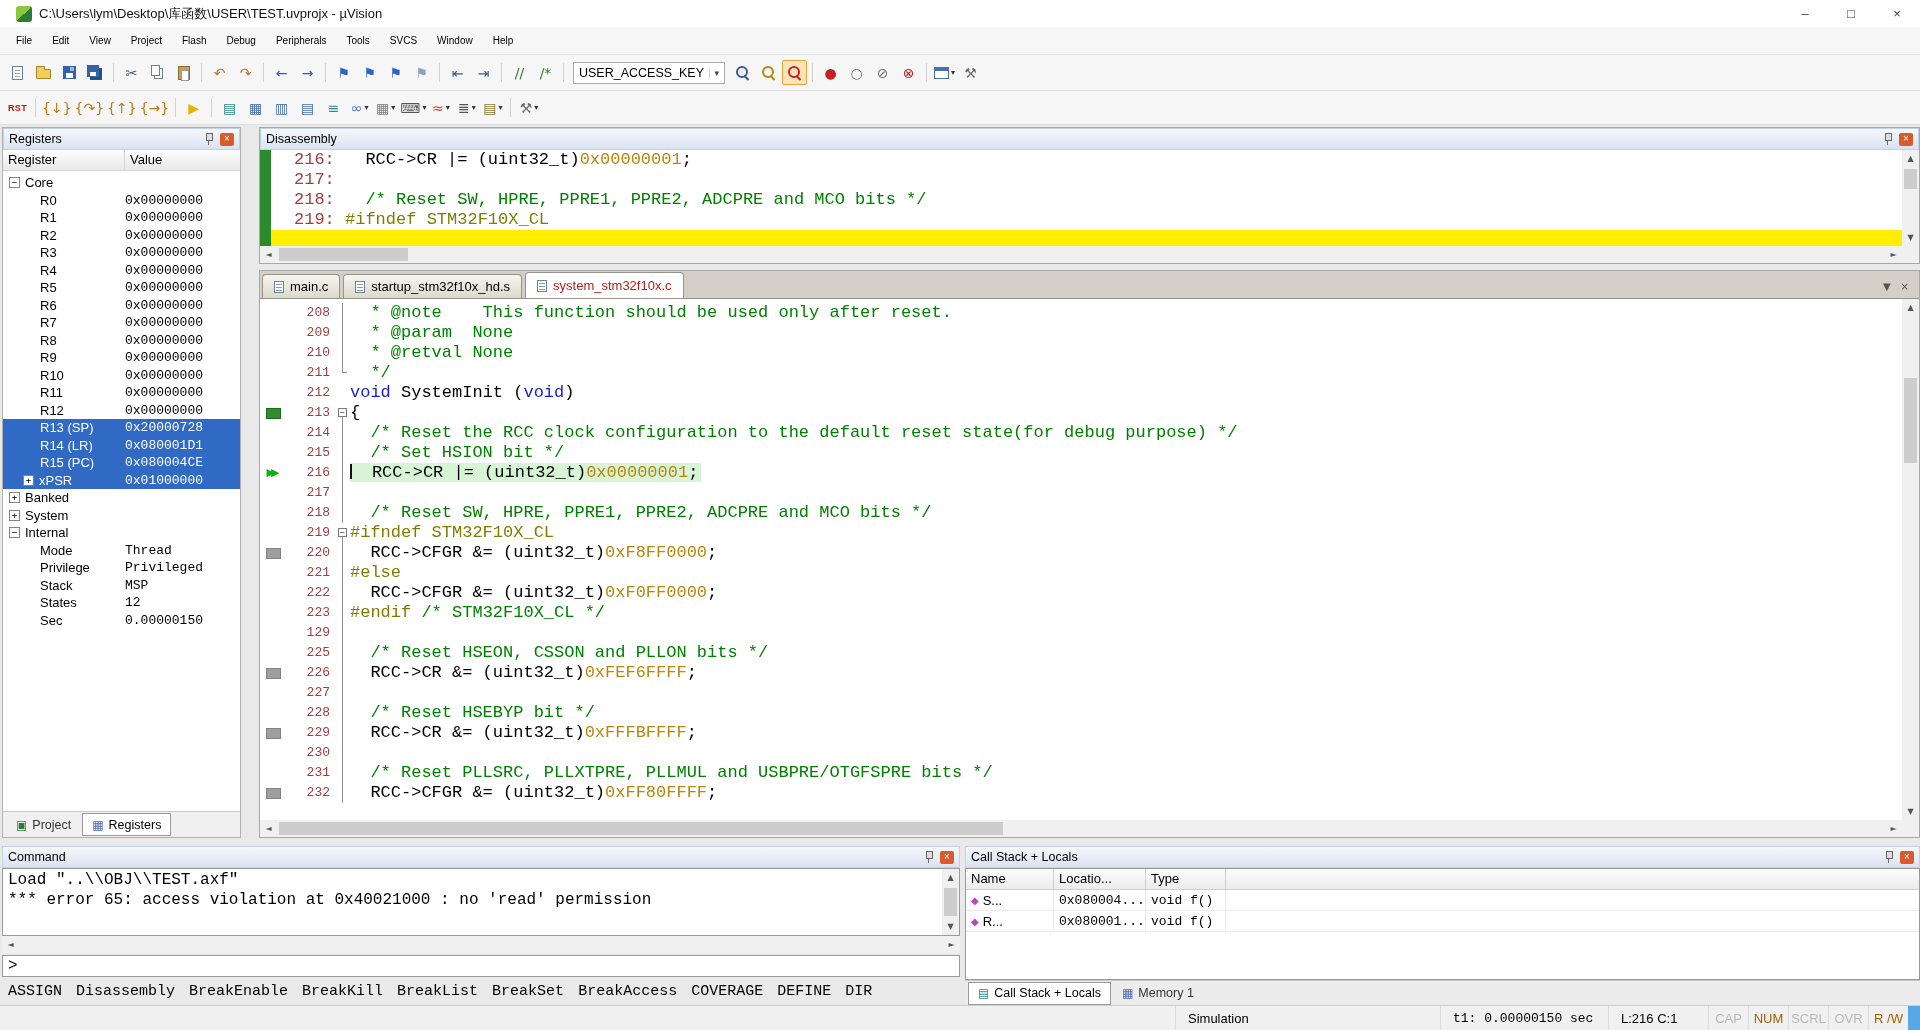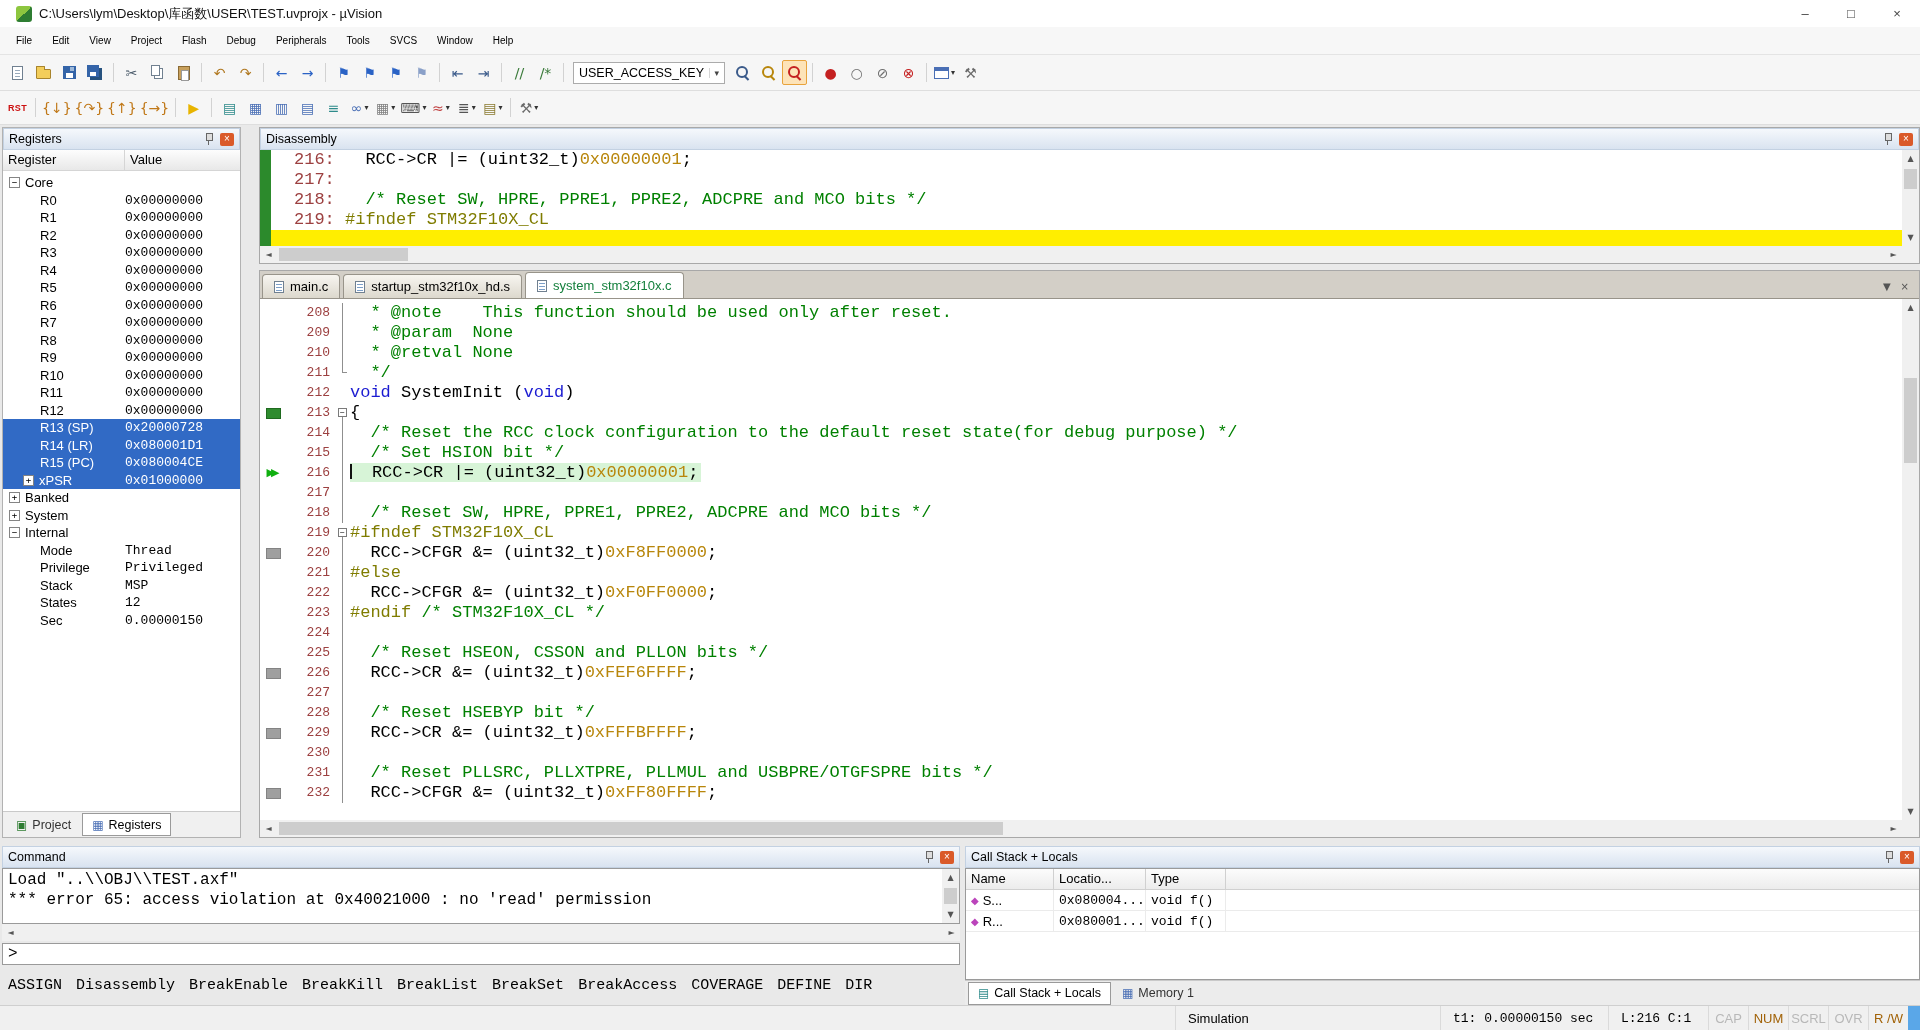--- a/index.html
+++ b/index.html
@@ -99,21 +99,21 @@
   .disasm-body{flex:1;position:relative;overflow:hidden;padding-left:34px;background:#fff;min-width:0}
   .dstrip{position:absolute;left:0;top:0;bottom:0;width:11px;background:#2c8a2c}
   .dline{height:20px;font:17px/20px "Liberation Mono",monospace;white-space:pre}
   .dyellow{position:absolute;left:11px;right:0;top:80px;height:16px;background:#ffee00}
 
   .edgroup{flex:1;display:flex;flex-direction:column;margin-top:6px;border:1px solid #a8a8a8;min-height:0;background:#fff}
   .tabbar{height:28px;background:#d3cfc7;display:flex;align-items:flex-end;padding:3px 6px 0 2px;border-bottom:1px solid #98948a;flex:none}
   .etabs{display:flex;align-items:flex-end;flex:1;min-width:0}
   .etab{height:24px;display:flex;align-items:center;gap:6px;padding:0 11px;border:1px solid #98948a;border-bottom:none;border-radius:4px 4px 0 0;background:linear-gradient(#f7f5f0,#dcd8cd);font-size:13px;margin-right:3px;white-space:nowrap}
   .etab.active{background:#fff;height:26px}
-  .etab.active .etab-label{color:#15803d}
+  .etab.active .etab-label{color:#b91c1c}
   .tabbar-btns{display:flex;align-items:center;gap:10px;color:#555;font-size:10px;padding:0 4px 6px 0;font-family:"DejaVu Sans",sans-serif}
   .ed-mid{flex:1;display:flex;min-height:0}
   .ed-body{flex:1;overflow:hidden;background:#fff;padding-top:4px;min-width:0}
   .ed-line{display:flex;height:20px}
   .ed-gut{width:26px;flex:none;display:flex;align-items:center;justify-content:center}
   .gblock{width:15px;height:11px;background:#9f9f9f;border:1px solid #838383}
   .gblock.green{background:#2e8b2e;border-color:#1f6a1f}
   .garrow{color:#0faf0f;font:11px/20px "DejaVu Sans",sans-serif;letter-spacing:-4px;padding-right:4px;white-space:nowrap}
   .ed-num{width:50px;flex:none;text-align:right;padding-right:6px;color:#9c4040;font:13px/20px "Liberation Mono",monospace}
   .ed-fold{width:14px;flex:none;position:relative}
@@ -132,41 +132,41 @@
   .tk.p{color:#7f7c00}
   .tk.ln{color:#9c4040}
 
   
   .bottom{height:167px;display:flex;padding:8px 0 0 2px;flex:none}
   .cmd{width:958px;margin-right:5px;display:flex;flex-direction:column;flex:none}
   .cmd-out{flex:1;display:flex;border:1px solid #9a9a9a;background:#fff;min-height:0}
   .cmd-text{flex:1;padding:1px 5px;font:16px/20px "Liberation Mono",monospace;white-space:pre;overflow:hidden;min-width:0}
   .cmd-hs{height:17px;background:#f0f0f0;display:flex}
   .cmd-input{height:22px;border:1px solid #9a9a9a;background:#fff;margin-top:2px;display:flex;align-items:center;padding:0 5px;font:16px "Liberation Mono",monospace;flex:none}
-  .cmd-btns{height:28px;display:flex;align-items:center;padding:20px 0;gap:2px;font:15px "Liberation Mono",monospace;overflow:hidden;flex:none}
+  .cmd-btns{height:28px;display:flex;align-items:center;padding:14px 0;gap:2px;font:15px "Liberation Mono",monospace;overflow:hidden;flex:none}
   .cmd-btn{padding:3px 6px;white-space:nowrap}
   .cs{flex:1;display:flex;flex-direction:column;min-width:0}
   .cs-body{flex:1;border:1px solid #9a9a9a;background:#fff;overflow:hidden;font-size:13px}
   .cs-head{display:flex;height:21px;background:linear-gradient(#fcfcfc,#ececec);border-bottom:1px solid #d0d0d0}
   .cs-head>div{padding:2px 5px;border-right:1px solid #d0d0d0;white-space:nowrap}
   .ch1{width:88px}.ch2{width:92px}.ch3{width:80px}
   .cs-row{display:flex;height:21px;align-items:stretch;border-bottom:1px solid #ebebeb}
   .cs-c1{width:88px;padding:0 5px;display:flex;align-items:center;gap:4px;border-right:1px solid #ebebeb}
   .cs-c2{width:92px;padding:0 5px;display:flex;align-items:center;border-right:1px solid #ebebeb;font:13px "Liberation Mono",monospace}
   .cs-c3{width:80px;padding:0 5px;display:flex;align-items:center;border-right:1px solid #ebebeb;font:13px "Liberation Mono",monospace}
   .diamond{color:#bb44bb;font-size:10px;font-family:"DejaVu Sans",sans-serif}
   .cs-tabs{height:25px;display:flex;align-items:center;background:#ececec;padding-left:3px;gap:1px;border-top:1px solid #c9c9c9;flex:none}
 
   
   .status{height:25px;background:#f0f0f0;border-top:1px solid #cfcfcf;display:flex;align-items:stretch;font-size:13px;flex:none}
   .st-spacer{flex:1}
   .st-item{display:flex;align-items:center;padding:0 12px;border-left:1px solid #dadada;white-space:nowrap}
   .st-sim{width:265px}
   .st-t1{width:168px;font-family:"Liberation Mono",monospace}
-  .st-lc{width:100px;font-family:Liberation Mono, monospace}
+  .st-lc{width:100px;font-family:Liberation Sans, sans-serif}
   .st-flags{display:flex}
   .st-flag{width:40px;display:flex;align-items:center;justify-content:center;color:#b8b8b8;border-left:1px solid #dadada;white-space:nowrap}
   .st-flag.on{color:#a16207}
   .st-grip{width:12px;background:#5aa7e8}
 </style>
 </head>
 <body>
 
 <div class="app">
 
@@ -735,21 +735,21 @@
               <div class="ed-line">
                 <div class="ed-gut"></div>
                 <div class="ed-num">223</div>
                 <div class="ed-fold">
                   <span class="fold-line"></span>
                 </div>
                 <div class="ed-text"><span class="tk p">#endif </span><span class="tk c">/* STM32F10X_CL */</span></div>
               </div>
               <div class="ed-line">
                 <div class="ed-gut"></div>
-                <div class="ed-num">224</div>
+                <div class="ed-num">129</div>
                 <div class="ed-fold">
                   <span class="fold-line"></span>
                 </div>
                 <div class="ed-text"></div>
               </div>
               <div class="ed-line">
                 <div class="ed-gut"></div>
                 <div class="ed-num">225</div>
                 <div class="ed-fold">
                   <span class="fold-line"></span>

